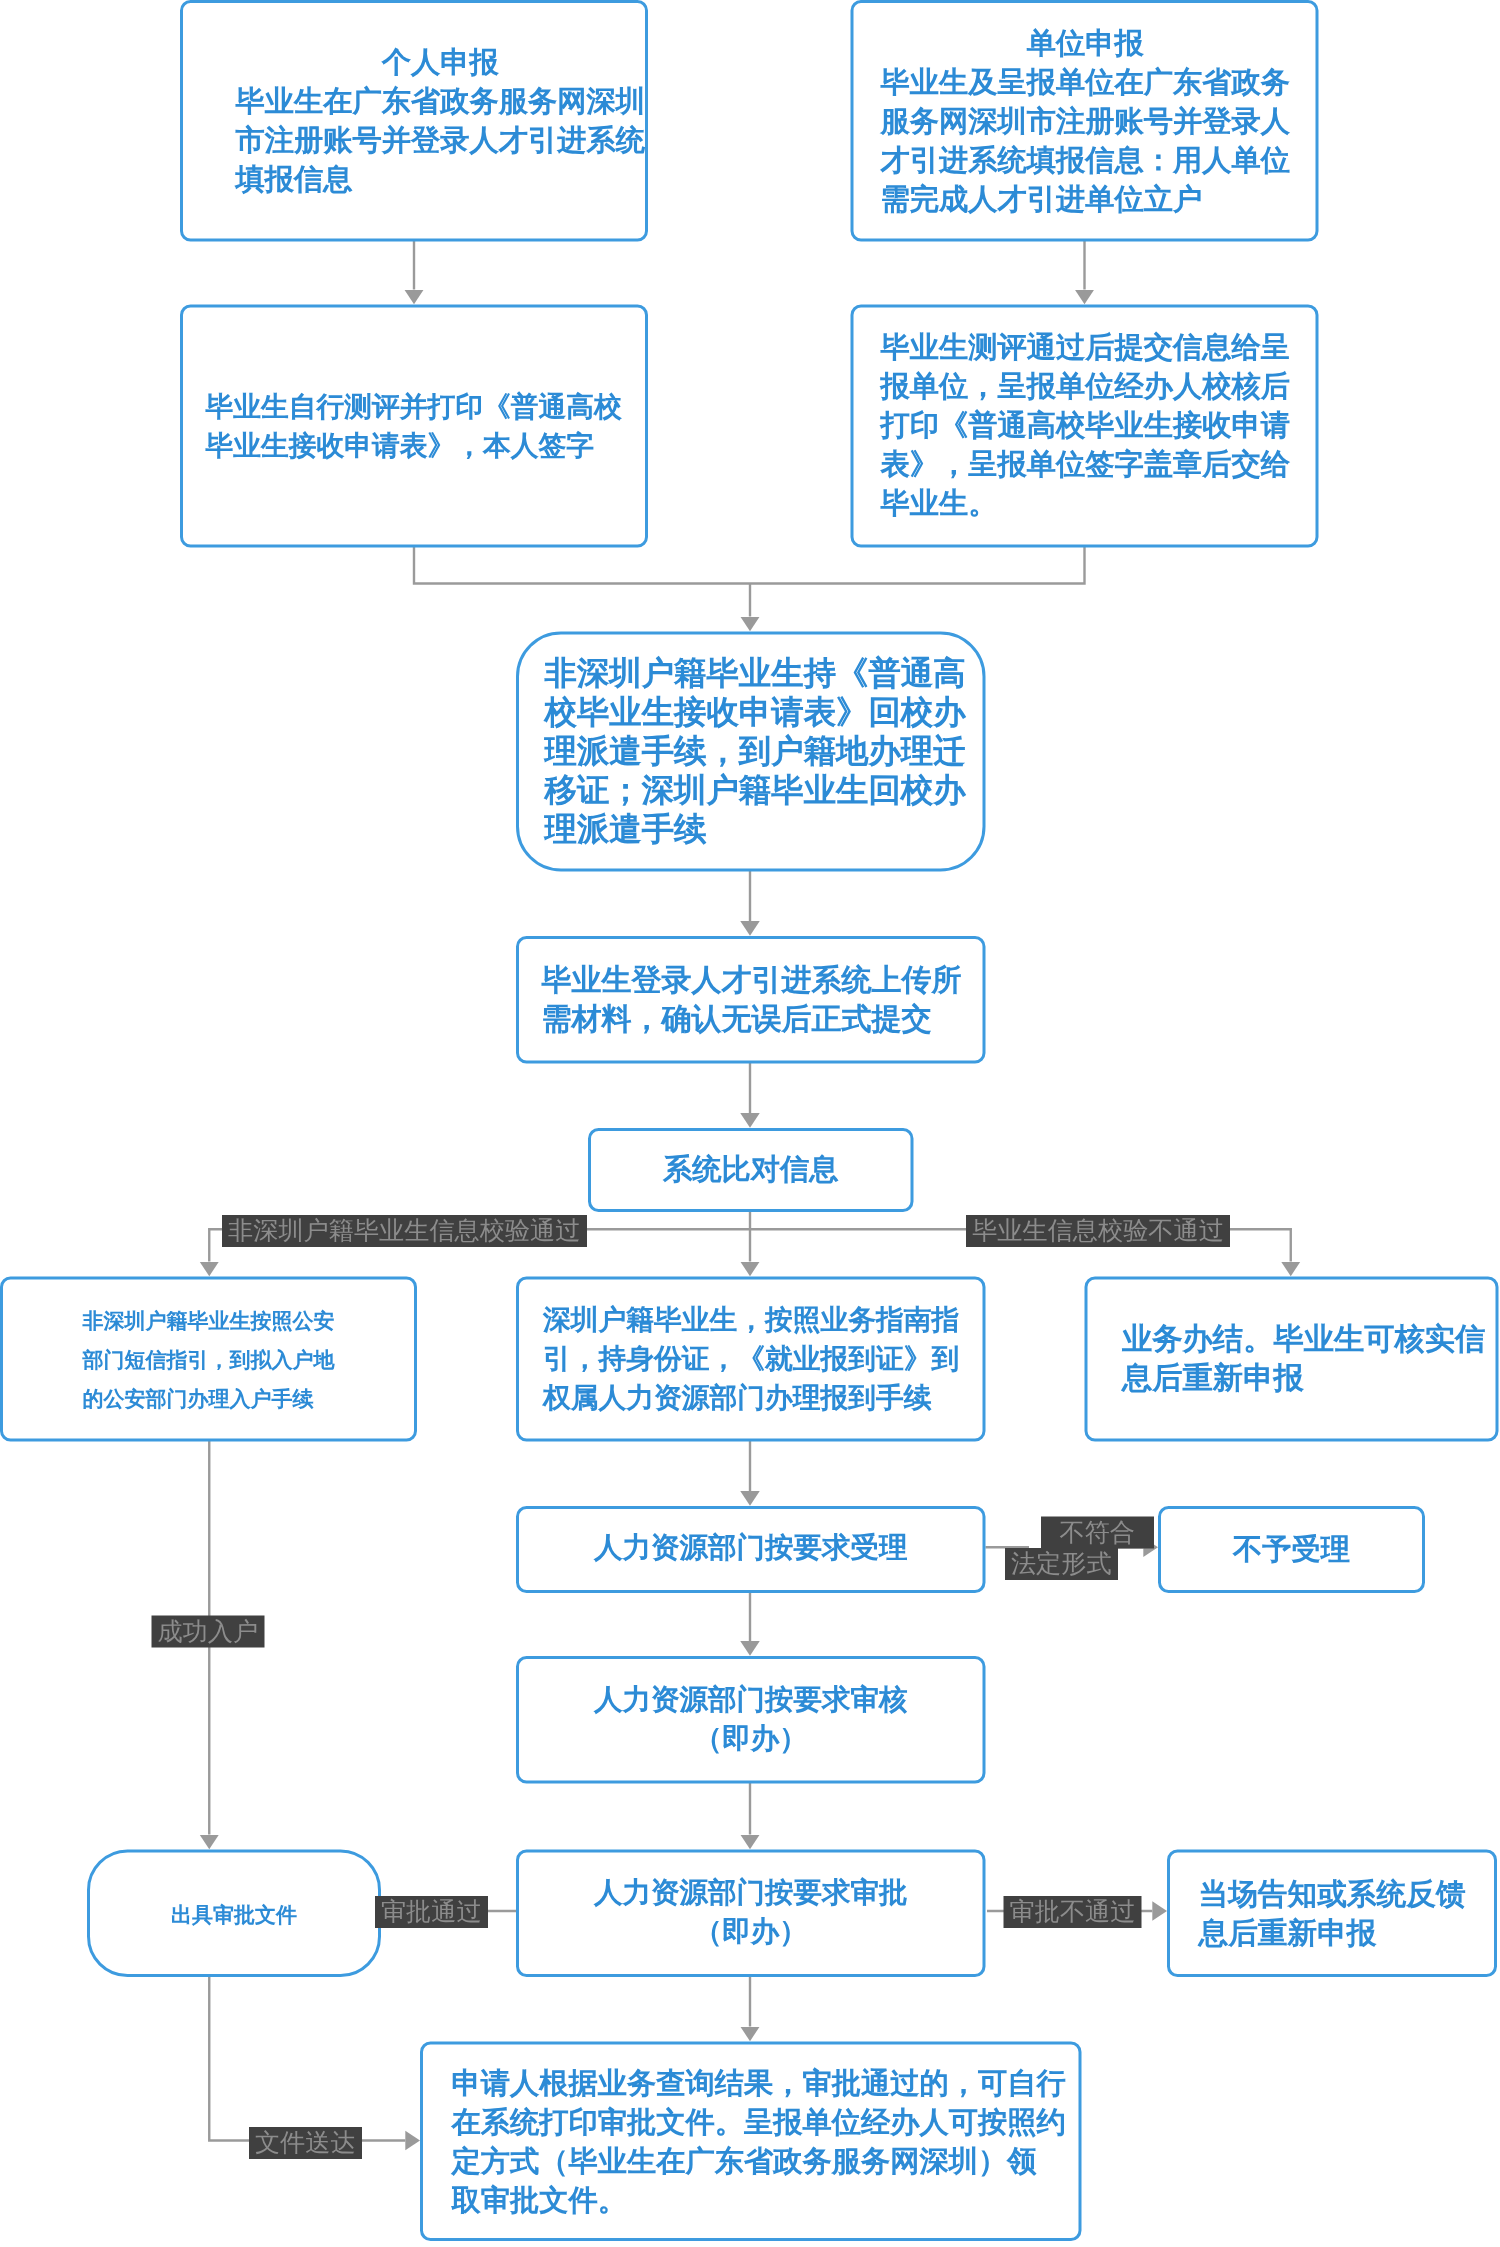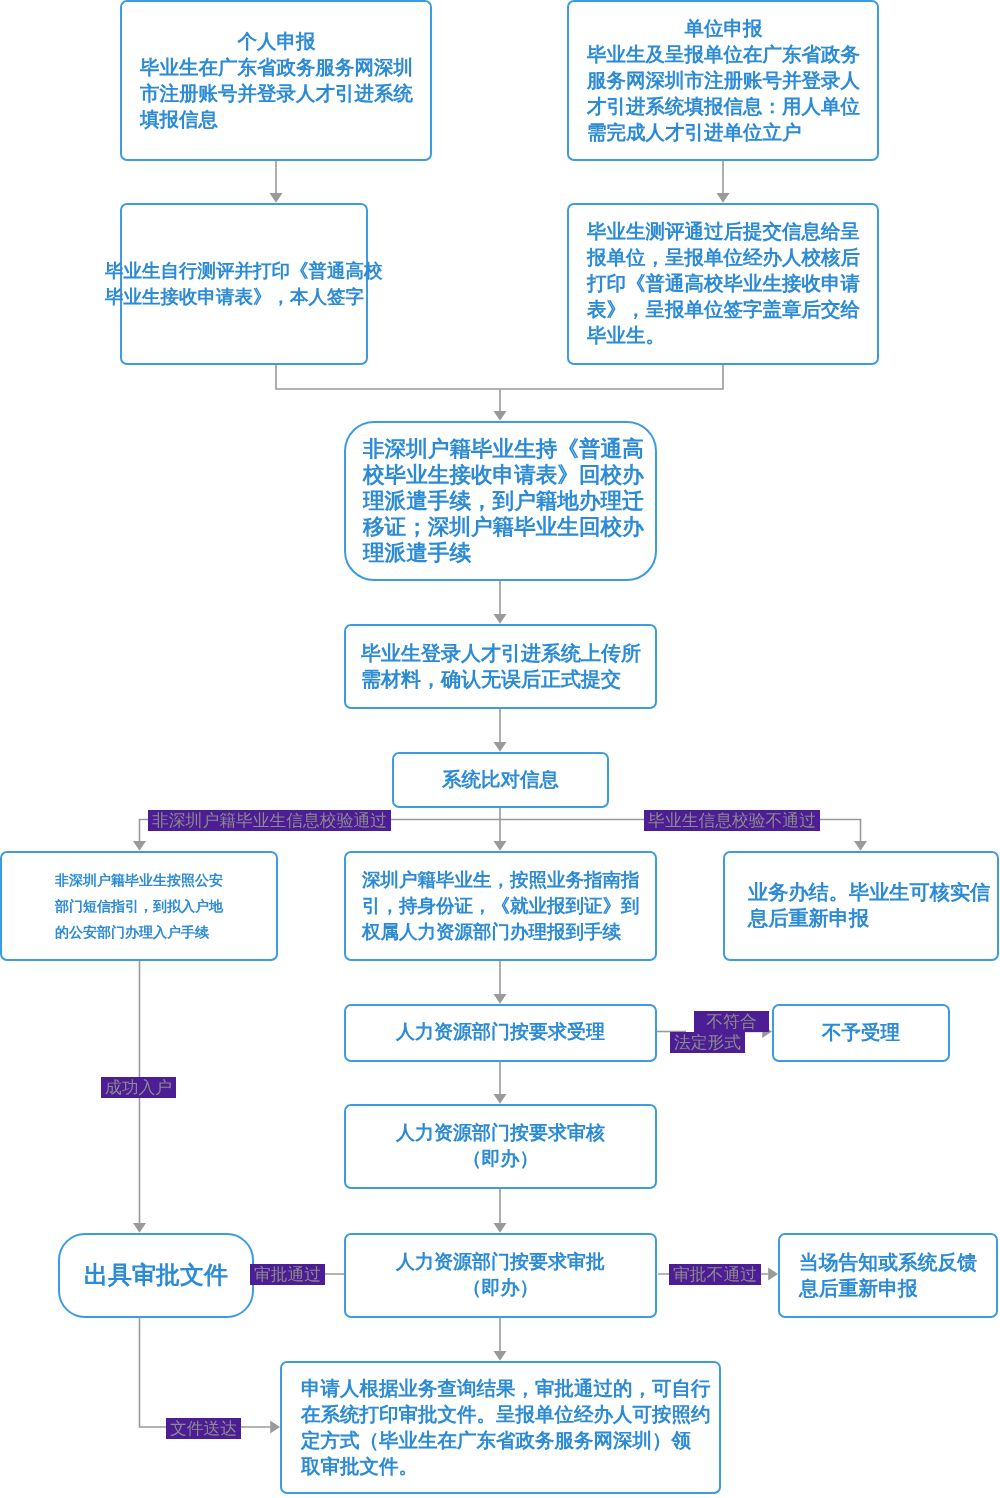--- a/index.html
+++ b/index.html
@@ -21,21 +21,21 @@
     font-size:19px;line-height:26px;
     z-index:2;
   }
   .node .blk{display:block;text-align:left;}
   .node.ctr .blk{text-align:center;}
   .node .ln{white-space:pre;will-change:transform;}
   .node .hd{text-align:center;}
   svg.edges{position:absolute;left:0;top:0;width:1000px;height:1498px;z-index:1;}
   .elabel{
     position:absolute;color:#8c8c8c;font-size:16.8px;line-height:21px;
-    white-space:pre;background:#4c1d95;text-align:center;z-index:3;
+    white-space:pre;background:#404040;text-align:center;z-index:3;
     box-sizing:content-box;padding:0 3px;will-change:transform;
   }
 </style>
 </head>
 <body>
 
 <div id="canvas">
 
 <svg class="edges" width="1000" height="1498" viewBox="0 0 1000 1498">
   <defs>
@@ -76,40 +76,40 @@
     <path d="M658,1274 L768.2,1274" marker-end="url(#ah)"></path>
 
     <path d="M139.5,960 L139.5,1223" marker-end="url(#ah)"></path>
 
     <path d="M500,1317 L500,1351" marker-end="url(#ah)"></path>
 
     <path d="M139.5,1317 L139.5,1427 L270.2,1427" marker-end="url(#ah)"></path>
   </g>
 </svg>
 
-<div class="node" style="left:120px;top:0px;width:312px;height:161px;font-size:19.5px;">
+<div class="node" style="left:120px;top:0px;width:312px;height:161px;font-size:19.5px;align-items:flex-end;">
   <div class="blk">
     <div class="ln hd">个人申报</div>
     <div class="ln">毕业生在广东省政务服务网深圳</div>
     <div class="ln">市注册账号并登录人才引进系统</div>
     <div class="ln">填报信息</div>
   </div>
 </div>
 
 <div class="node" style="left:567px;top:0px;width:312px;height:161px;font-size:19.5px;">
   <div class="blk">
     <div class="ln hd">单位申报</div>
     <div class="ln">毕业生及呈报单位在广东省政务</div>
     <div class="ln">服务网深圳市注册账号并登录人</div>
     <div class="ln">才引进系统填报信息：用人单位</div>
     <div class="ln">需完成人才引进单位立户</div>
   </div>
 </div>
 
-<div class="node" style="left:120px;top:203px;width:248px;height:162px;font-size:18.5px;">
+<div class="node" style="left:120px;top:203px;width:312px;height:162px;font-size:18.5px;">
   <div class="blk">
     <div class="ln">毕业生自行测评并打印《普通高校</div>
     <div class="ln">毕业生接收申请表》，本人签字</div>
   </div>
 </div>
 
 <div class="node" style="left:567px;top:203px;width:312px;height:162px;font-size:19.5px;">
   <div class="blk">
     <div class="ln">毕业生测评通过后提交信息给呈</div>
     <div class="ln">报单位，呈报单位经办人校核后</div>
@@ -184,21 +184,21 @@
   </div>
 </div>
 
 <div class="node ctr" style="left:344px;top:1233px;width:313px;height:85px;font-size:19px;">
   <div class="blk">
     <div class="ln">人力资源部门按要求审批</div>
     <div class="ln">（即办）</div>
   </div>
 </div>
 
-<div class="node ctr" style="left:58px;top:1233px;width:196px;height:85px;font-size:24px;border-radius:27px;">
+<div class="node ctr" style="left:58px;top:1233px;width:196px;height:85px;font-size:14px;border-radius:27px;">
   <div class="blk">
     <div class="ln">出具审批文件</div>
   </div>
 </div>
 
 <div class="node" style="left:778px;top:1233px;width:220px;height:85px;font-size:19.8px;">
   <div class="blk">
     <div class="ln">当场告知或系统反馈</div>
     <div class="ln">息后重新申报</div>
   </div>

